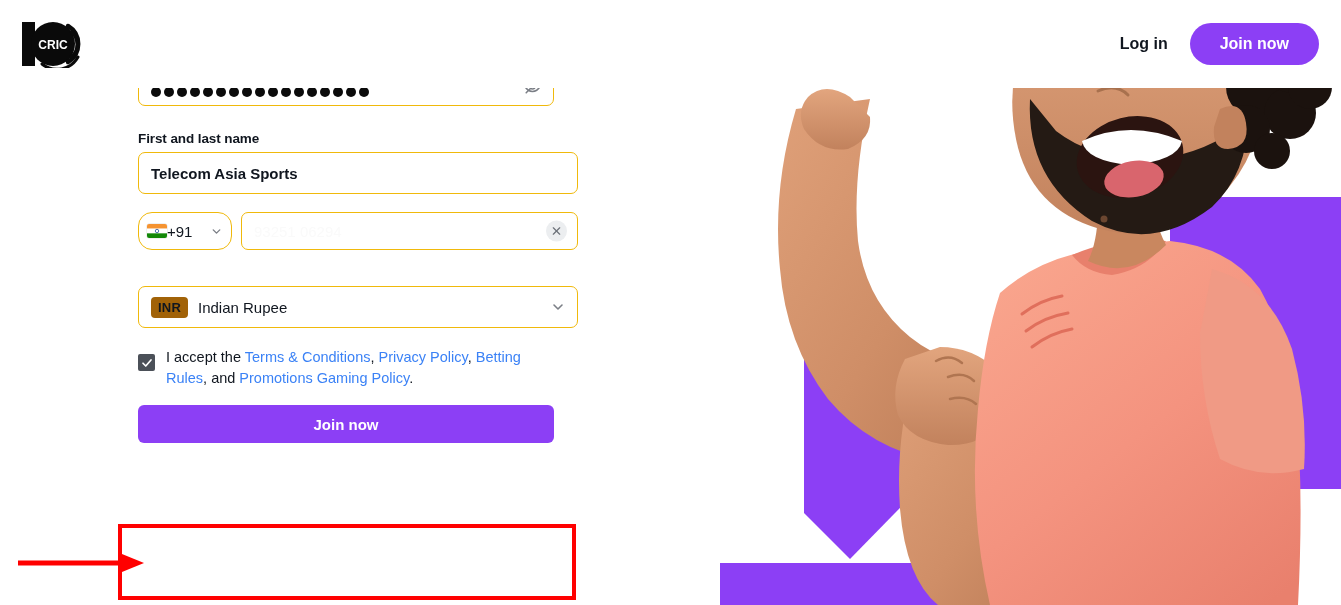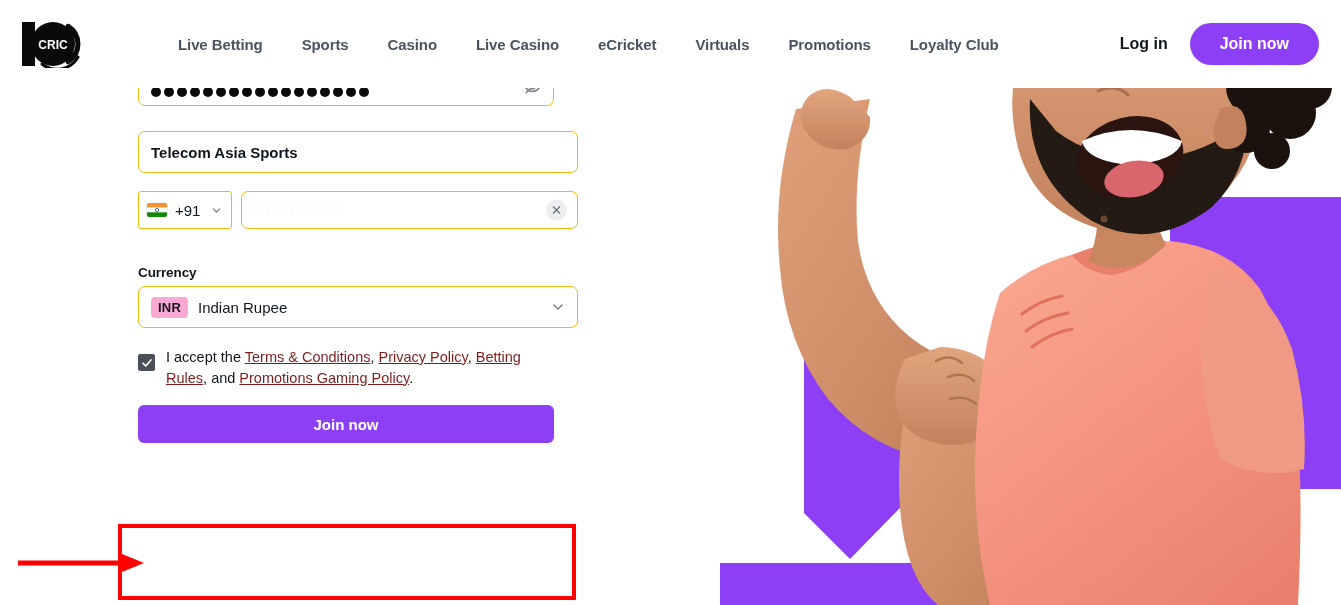--- a/index.html
+++ b/index.html
@@ -109,64 +109,64 @@
     background: #0b0b0b; display: block;
   }
 
   .gap-s { height: 14px; }
   .gap-m { height: 18px; }
 
   
   .mobile-row { display: flex; gap: 9px; }
   .cc-box {
     width: 94px; height: 38px;
-    border: 1.6px solid #f0b90b; border-radius: 3px;
+    border: 1.6px solid #f0b90b; border-radius: 14px;
     background: #fff;
-    display: flex; align-items: center; gap: 8px;
+    display: flex; align-items: center; gap: 0;
     padding: 0 8px; cursor: pointer;
   }
   .flag {
     width: 20px; height: 14px; border-radius: 2px;
     overflow: hidden; flex: 0 0 auto;
     box-shadow: 0 0 0 0.5px rgba(0,0,0,.12);
   }
   .cc-text { font-size: 15px; color: #10161f; font-weight: 500; }
   .mob-box { flex: 1; position: relative; }
   .clear-btn {
     position: absolute; right: 10px; top: 50%;
     transform: translateY(-50%);
     width: 21px; height: 21px; border-radius: 50%;
     background: #eceef0; display: flex;
     align-items: center; justify-content: center;
     cursor: pointer;
   }
 
   
   .cur-chip {
-    background: #f9a8d4; color: #10161f;
+    background: #a16207; color: #10161f;
     font-size: 13px; font-weight: bold;
     border-radius: 4px; padding: 3px 7px;
     margin-right: 10px; letter-spacing: 0.2px;
   }
 
   
   .terms-row {
     display: flex; align-items: flex-start; gap: 11px;
     margin-top: 19px; width: 400px;
   }
   .cbx {
     width: 17px; height: 17px; flex: 0 0 auto;
     background: #4b5058; border-radius: 2px;
     display: flex; align-items: center; justify-content: center;
     margin-top: 7px; cursor: pointer;
   }
   .terms-text {
     font-size: 14.5px; line-height: 1.42; color: #10161f;
   }
-  .terms-text a { color: #7f1d1d; text-decoration: underline; cursor: pointer; }
+  .terms-text a { color: #3b82f6; cursor: pointer; }
 
   
   .join-wrap { margin-top: 17px; }
   .join-big {
     width: 416px; height: 38px;
     background: #8c3ff5; color: #ffffff;
     border: none; border-radius: 6px;
     font-size: 15px; font-weight: bold;
     cursor: pointer;
   }
@@ -287,30 +287,20 @@
       <svg width="68" height="48" viewBox="0 0 68 48" xmlns="http://www.w3.org/2000/svg">
         <rect x="0" y="2" width="13" height="44" fill="#0a0a0a"></rect>
         <circle cx="31" cy="24" r="22" fill="#0a0a0a"></circle>
         <text x="31" y="29" text-anchor="middle" font-family="Liberation Sans, sans-serif" font-size="12" font-weight="bold" fill="#ffffff">CRIC</text>
         <path d="M46 6 A21 21 0 0 1 46 42" stroke="#0a0a0a" stroke-width="4.5" fill="none" stroke-linecap="round"></path>
         <path d="M49 12 A16 16 0 0 1 49 37" stroke="#0a0a0a" stroke-width="3" fill="none" stroke-linecap="round"></path>
         <path d="M20 44 A24 24 0 0 0 56 37" stroke="#0a0a0a" stroke-width="3" fill="none" stroke-linecap="round"></path>
       </svg>
     </div>
 
-    <nav class="nav">
-      <div class="nav-item">Live Betting</div>
-      <div class="nav-item">Sports</div>
-      <div class="nav-item">Casino</div>
-      <div class="nav-item">Live Casino</div>
-      <div class="nav-item">eCricket</div>
-      <div class="nav-item">Virtuals</div>
-      <div class="nav-item">Promotions</div>
-      <div class="nav-item">Loyalty Club</div>
-    </nav>
 
     <div class="header-right">
       <div class="login-link">Log in</div>
       <button class="join-pill">Join now</button>
     </div>
   </div>
 
   <div class="form">
 
     <div class="pw-wrap">
@@ -339,20 +329,21 @@
             <path d="M2.5 12s3.6-6.2 9.5-6.2S21.5 12 21.5 12s-3.6 6.2-9.5 6.2S2.5 12 2.5 12z"></path>
             <circle cx="12" cy="12" r="3.1"></circle>
             <line x1="4" y1="20" x2="20" y2="4"></line>
           </svg>
         </span>
       </div>
     </div>
 
     <div class="gap-s"></div>
 
+    <div class="field-label">First and last name</div>
     <div class="input-box" style="height:42px;font-weight:bold;">
       <span class="input-val">Telecom Asia Sports</span>
     </div>
 
     <div class="gap-m"></div>
 
     <div class="mobile-row">
       <div class="cc-box">
         <span class="flag">
           <svg width="20" height="14" viewBox="0 0 20 14">
@@ -378,21 +369,20 @@
           </svg>
         </span>
       </div>
     </div>
 
     <div class="gap-m"></div>
 
 
     <div class="gap-m"></div>
 
-    <div class="field-label">Currency</div>
     <div class="input-box" style="height:42px;">
       <span class="cur-chip">INR</span>
       <span class="input-val">Indian Rupee</span>
       <span class="trail-icon">
         <svg width="16" height="16" viewBox="0 0 24 24" fill="none" stroke="#7b7f86" stroke-width="2.4" stroke-linecap="round" stroke-linejoin="round">
           <polyline points="6 9 12 15 18 9"></polyline>
         </svg>
       </span>
     </div>
 

